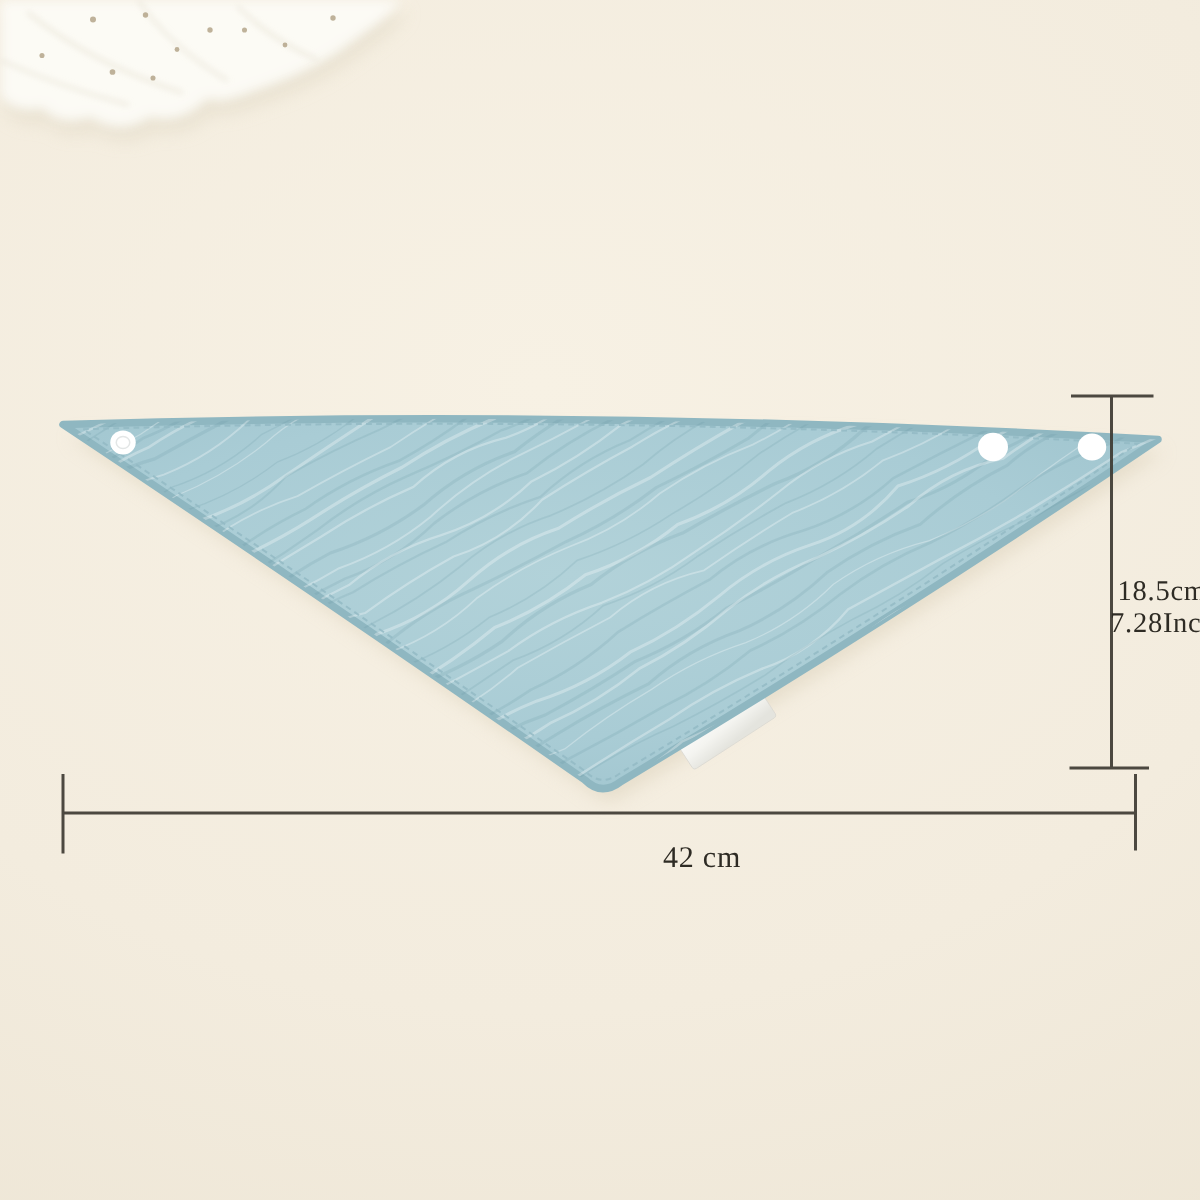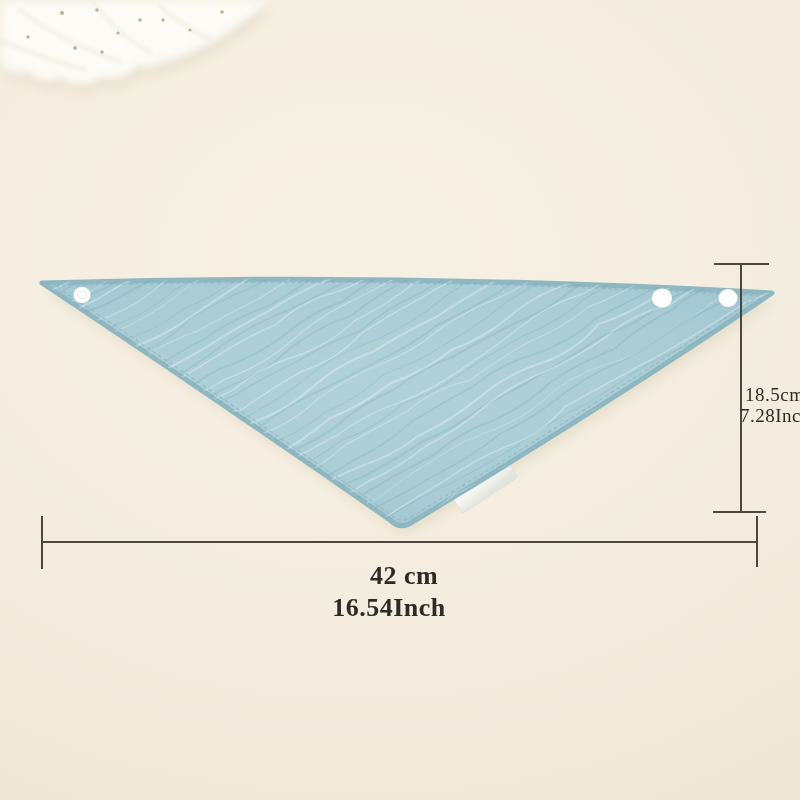--- a/index.html
+++ b/index.html
@@ -10,21 +10,21 @@
     background:radial-gradient(120% 95% at 45% 32%, #f7f1e4 0%, #f3ecde 55%, #ece4d3 100%);
     font-family:"Liberation Serif","DejaVu Serif",serif;
   }
   .scene svg{position:absolute;left:0;top:0;}
   .dim-label{
     position:absolute;
     color:#2e2b24;
     white-space:nowrap;
     letter-spacing:.5px;
   }
-  .dim-label.w{font-size:26px;width:180px;text-align:center;font-weight:bold;}
+  .dim-label.w{font-size:20px;width:180px;text-align:right;}
   .dim-label.h{font-size:19px;text-align:left;}
 </style>
 </head>
 <body>
 
 <div class="scene">
 
   <svg width="800" height="800" viewBox="0 0 800 800">
     <defs>
       <filter id="blur6" x="-30%" y="-30%" width="160%" height="160%">
@@ -216,16 +216,15 @@
       </g>
       <g>
         <line x1="42" y1="542" x2="757" y2="542"></line>
         <line x1="42" y1="516" x2="42" y2="569"></line>
         <line x1="757" y1="516" x2="757" y2="567"></line>
       </g>
     </g>
   </svg>
 
   <div class="dim-label w" style="left:314px;top:561px;">42 cm</div>
-  <div class="dim-label w" style="left:299px;top:593px;">16.54Inch</div>
   <div class="dim-label h" style="left:745px;top:384px;">18.5cm</div>
   <div class="dim-label h" style="left:740px;top:405px;">7.28Inch</div>
 </div>
 
 </body></html>

